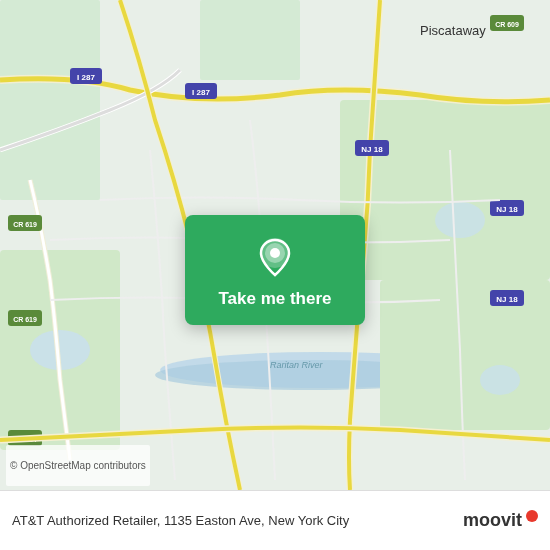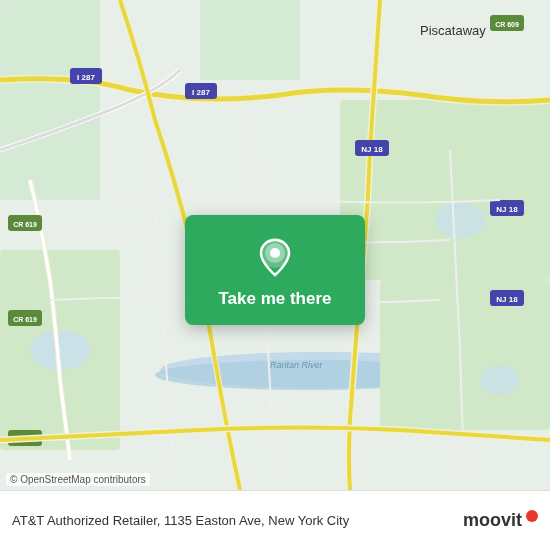--- a/index.html
+++ b/index.html
@@ -95,21 +95,21 @@
     }
 
     
     .osm-attribution {
       position: absolute;
       bottom: 4px;
       left: 6px;
       font-size: 10px;
       color: #555;
       background: rgba(255,255,255,0.75);
-      padding: 1px 4px;
+      padding: 15px 4px;
       border-radius: 2px;
     }
   </style>
 </head>
 <body>
 
 <div id="map-container">
 
   <svg class="map-bg" viewBox="0 0 550 490" xmlns="http://www.w3.org/2000/svg">
 

